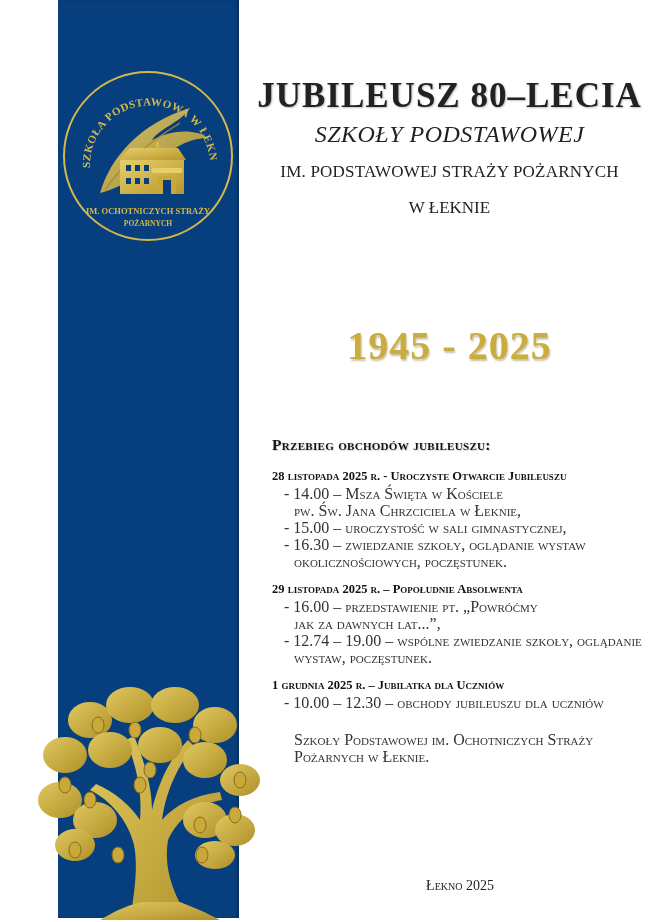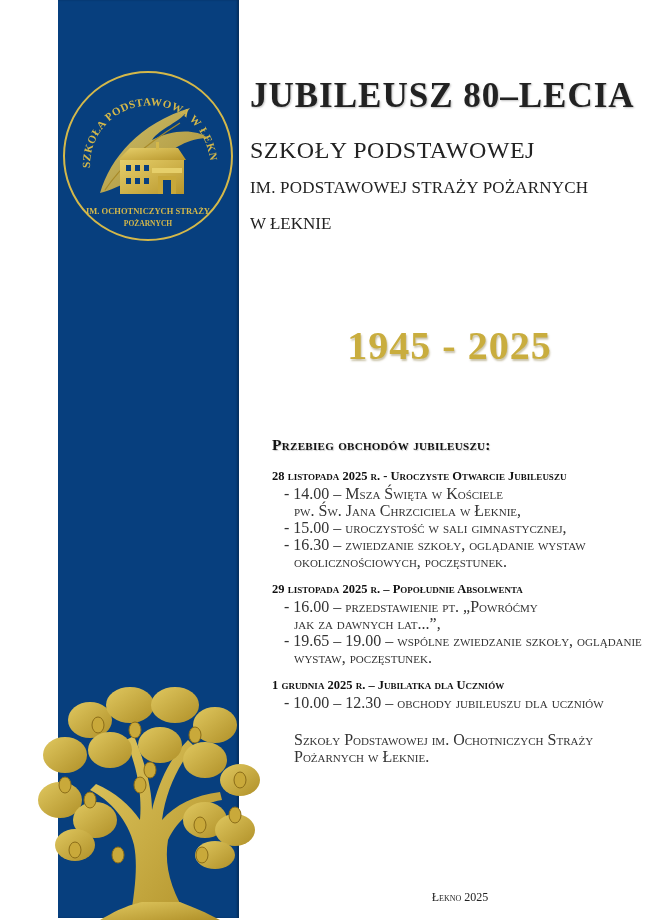--- a/index.html
+++ b/index.html
@@ -12,30 +12,30 @@
     background: #073f7e;
     box-shadow: inset -2px 0 2px rgba(0,0,0,0.25);
   }
   .logo {
     position: absolute; left: 60px; top: 68px; width: 177px; height: 177px;
   }
   .tree {
     position: absolute; left: 30px; top: 680px; width: 240px; height: 240px;
   }
   .title-block {
-    position: absolute; left: 250px; top: 76px; width: 399px; 
+    position: absolute; left: 250px; top: 76px; width: 399px; text-align: center;
   }
   .t1 {
     font-family: "Liberation Serif", serif; font-size: 35px; color: #222;
     letter-spacing: 1px; line-height: 40px; margin: 0;
     text-shadow: 1px 1px 2px rgba(0,0,0,0.25);
   }
   .t2 {
     font-family: "Liberation Serif", serif; font-size: 24px; color: #222;
-    margin-top: 20px; line-height: 28px; letter-spacing: 0.5px;
+    margin-top: 4px; line-height: 28px; letter-spacing: 0.5px; font-style: italic;
   }
   .t3 {
     font-family: "Liberation Serif", serif; font-size: 17px; color: #222;
     margin-top: 14px; line-height: 20px; letter-spacing: 0.2px;
   }
   .t4 {
     font-family: "Liberation Serif", serif; font-size: 17px; color: #222;
     margin-top: 16px; line-height: 20px;
   }
   .years {
@@ -57,21 +57,21 @@
   .day-title {
     font-weight: bold; font-size: 12.5px; font-variant: small-caps; color: #111;
     line-height: 18px; white-space: nowrap;
   }
   .item {
     font-size: 16px; font-variant: small-caps; color: #333; line-height: 17px;
     padding-left: 22px; text-indent: -10px;
   }
   .footer {
     position: absolute; left: 380px; top: 878px; width: 160px; text-align: center;
-    font-family: "Liberation Serif", serif; font-size: 12px; font-variant: small-caps; color: #222; margin-top: 12px;
+    font-family: "Liberation Serif", serif; font-size: 14px; font-variant: small-caps; color: #222;
   }
 </style>
 </head>
 <body>
 
 <div class="stripe"></div>
 
 <svg class="logo" viewBox="0 0 177 177">
   <defs>
     <path id="arcTop" d="M 30 100 A 60 60 0 1 1 150 95"></path>
@@ -170,21 +170,21 @@
     <div class="item" style="text-indent:0;">pw. Św. Jana Chrzciciela w Łeknie,</div>
     <div class="item">- 15.00 – uroczystość w sali gimnastycznej,</div>
     <div class="item">- 16.30 – zwiedzanie szkoły, oglądanie wystaw</div>
     <div class="item" style="text-indent:0;">okolicznościowych, poczęstunek.</div>
   </div>
 
   <div class="day">
     <div class="day-title">29 listopada 2025 r. – Popołudnie Absolwenta</div>
     <div class="item">- 16.00 – przedstawienie pt. „Powróćmy</div>
     <div class="item" style="text-indent:0;">jak za dawnych lat...”,</div>
-    <div class="item">- 19.65 – 19.00 – wspólne zwiedzanie szkoły, oglądanie</div>
+    <div class="item">- 12.74 – 19.00 – wspólne zwiedzanie szkoły, oglądanie</div>
     <div class="item" style="text-indent:0;">wystaw,  poczęstunek.</div>
   </div>
 
   <div class="day">
     <div class="day-title">1 grudnia 2025 r. – Jubilatka dla Uczniów</div>
     <div class="item">- 10.00 – 12.30 – obchody jubileuszu dla uczniów</div>
     <div class="item" style="text-indent:0;margin-top:20px;">Szkoły Podstawowej im. Ochotniczych Straży</div>
     <div class="item" style="text-indent:0;">Pożarnych w Łeknie.</div>
   </div>
 </div>

